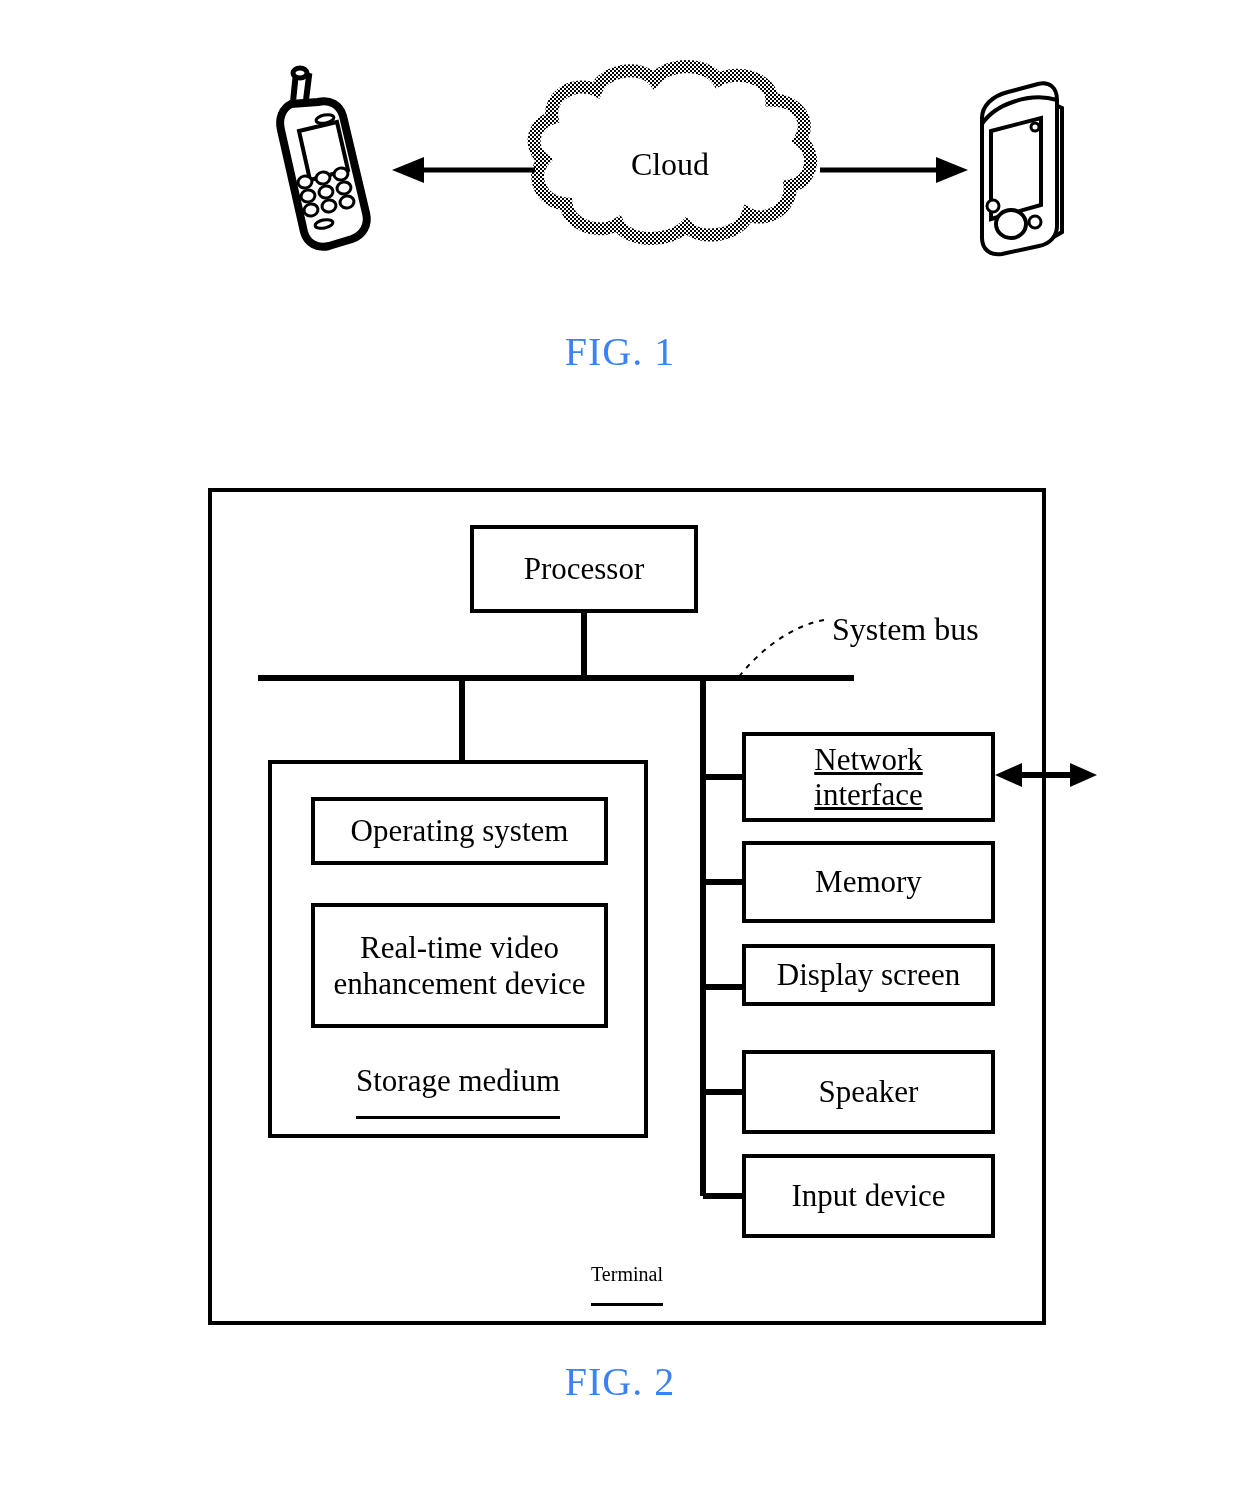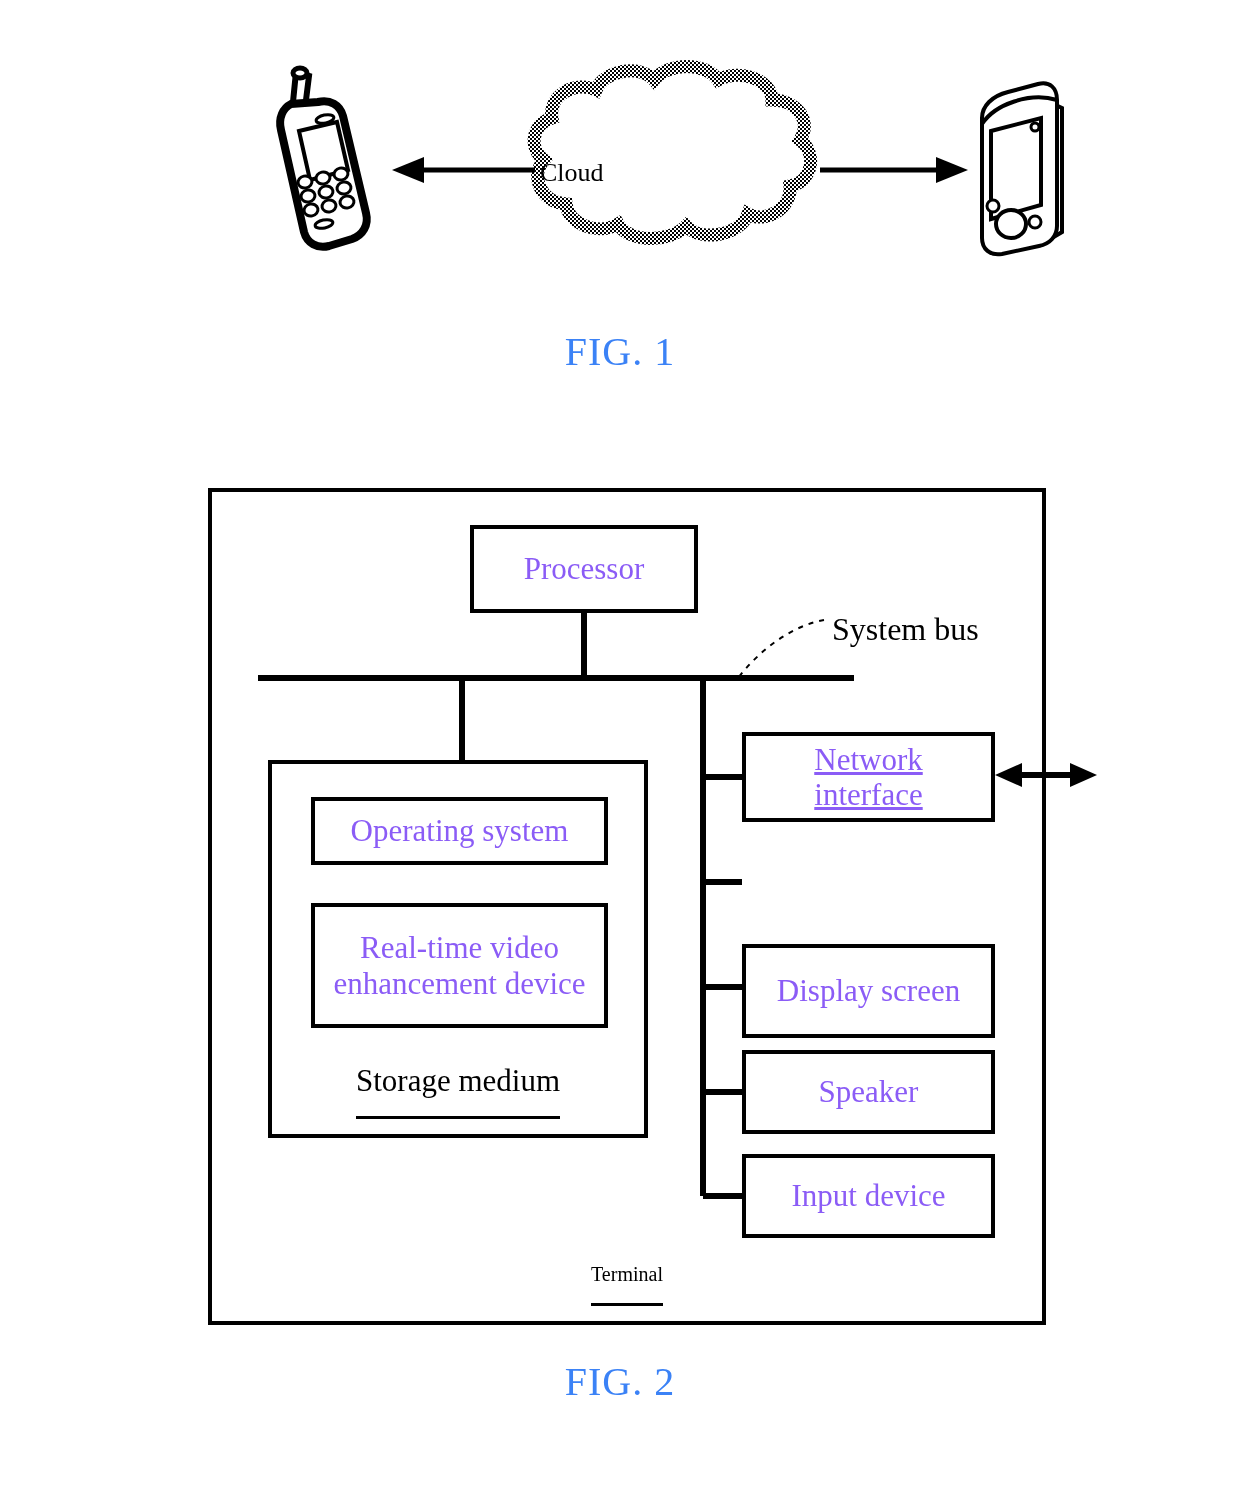--- a/index.html
+++ b/index.html
@@ -35,24 +35,23 @@
 
   
   #fig1 { position: absolute; left: 0; top: 0; width: 1240px; height: 310px; }
   #fig1 svg { display: block; }
 
   .cloud-label {
     position: absolute;
     left: 540px;
     top: 146px;
     width: 260px;
-    text-align: left;
-    font-size: 26px;
-    white-space: nowrap;
-    margin-top: 12px;
+    text-align: center;
+    font-size: 32px;
+    white-space: nowrap;
   }
 
   
   #fig2 { position: absolute; left: 0; top: 0; width: 1240px; height: 1491px; }
 
   .terminal-box {
     position: absolute;
     left: 208px;
     top: 488px;
     width: 838px;
@@ -65,21 +64,21 @@
     position: absolute;
     border: 4px solid #000;
     box-sizing: border-box;
     background: #fff;
     display: flex;
     align-items: center;
     justify-content: center;
     text-align: center;
     font-size: 31px;
     line-height: 1.14;
-    color: #8b5cf6;
+    color: #000000;
   }
   #box-processor { left: 470px; top: 525px; width: 228px; height: 88px; }
 
   #box-storage-medium {
     left: 268px; top: 760px; width: 380px; height: 378px;
     display: block;
   }
   #box-operating-system { left: 311px; top: 797px; width: 297px; height: 68px; }
   #box-rtve { left: 311px; top: 903px; width: 297px; height: 125px; }
   .storage-caption {
@@ -102,21 +101,21 @@
     top: 1263px;
     width: 838px;
     text-align: center;
     font-size: 20px;
     white-space: nowrap;
   }
 
   .peripheral { left: 742px; width: 253px; }
   #box-network-interface { top: 732px; height: 90px; text-decoration: underline; }
   #box-memory { top: 841px; height: 82px; }
-  #box-display-screen { top: 944px; height: 94px; }
+  #box-display-screen { top: 944px; height: 62px; }
   #box-speaker { top: 1050px; height: 84px; }
   #box-input-device { top: 1154px; height: 84px; text-align: right; }
 
   .syslabel {
     position: absolute;
     left: 832px;
     top: 611px;
     font-size: 32px;
     white-space: nowrap;
   }
@@ -283,20 +282,23 @@
       <span>Storage medium</span>
     </div>
 
     <div class="node-box peripheral" id="box-network-interface">
       <span>
         <span>Network</span><br>
         <span>interface</span>
       </span>
     </div>
 
+    <div class="node-box peripheral" id="box-memory">
+      <span>Memory</span>
+    </div>
 
     <div class="node-box peripheral" id="box-display-screen">
       <span>Display screen</span>
     </div>
 
     <div class="node-box peripheral" id="box-speaker">
       <span>Speaker</span>
     </div>
 
     <div class="node-box peripheral" id="box-input-device">

